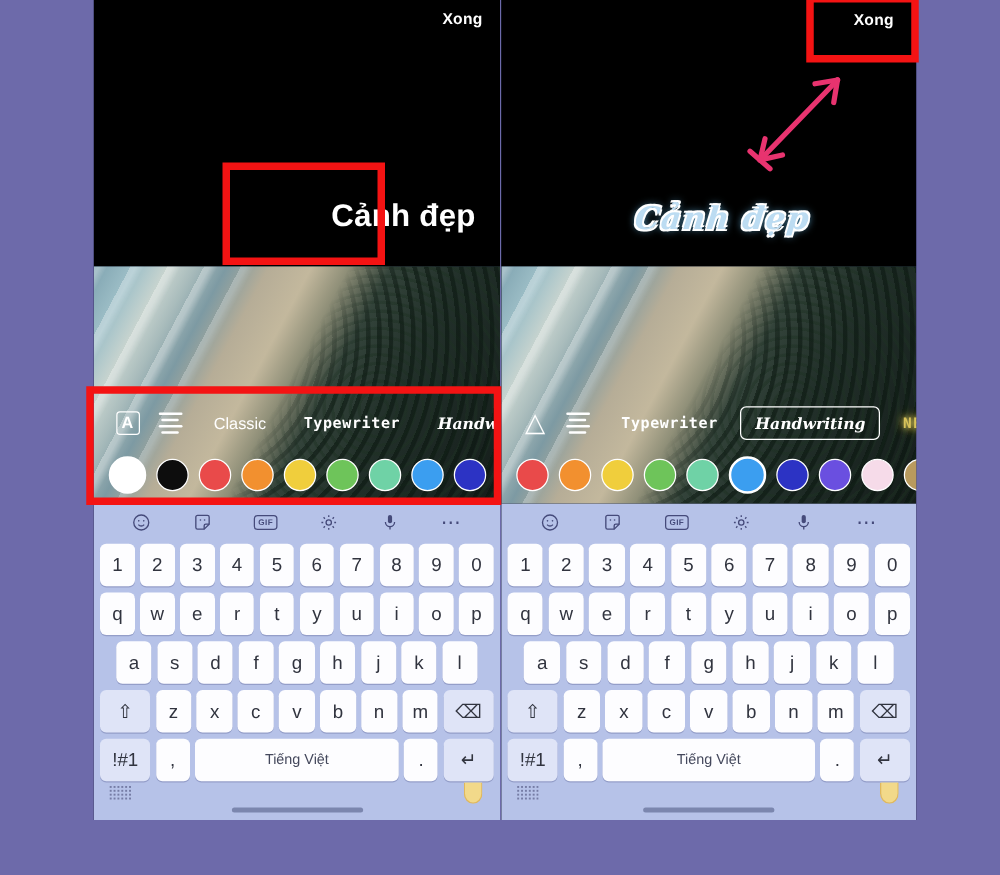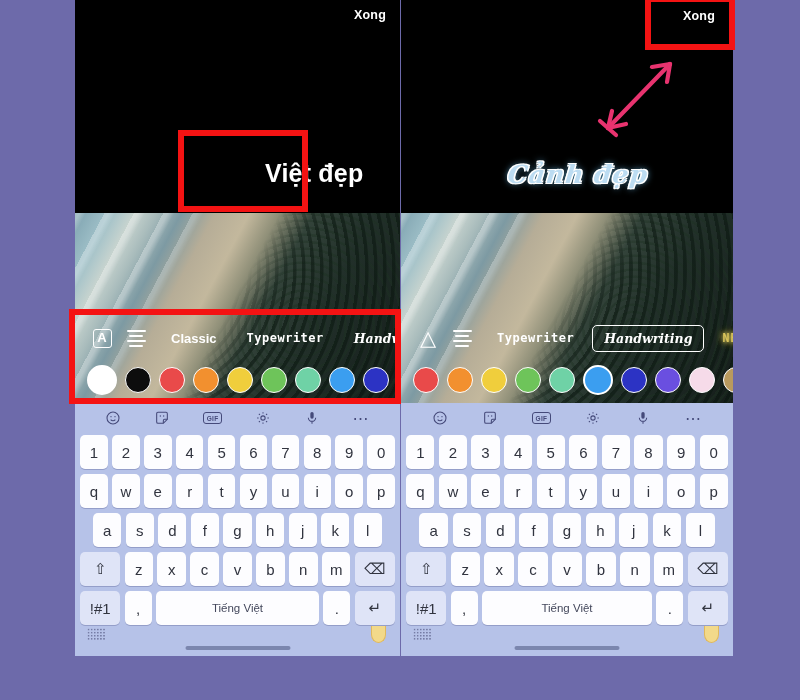--- a/index.html
+++ b/index.html
@@ -113,21 +113,20 @@
   .align-ic i:nth-child(3) { width: 100%; }
   .align-ic i:nth-child(4) { width: 72%; margin: 0 auto; }
 
   .font-chip {
     flex: 0 0 auto;
     height: 27px; padding: 0 11px;
     display: flex; align-items: center; justify-content: center;
     color: #fff; font-size: 12.5px; white-space: nowrap;
     border-radius: 5px; margin-left: 6px;
     border: 1.4px solid transparent;
-    font-weight: bold;
   }
   .font-chip.sel { border-color: #fff; }
   .f-classic { font-family: "Liberation Sans", sans-serif; font-size: 13px; }
   .f-typewriter { font-family: "DejaVu Sans Mono", monospace; font-weight: 700; font-size: 12px; letter-spacing: .5px; }
   .f-hand { font-family: "DejaVu Serif", serif; font-style: italic; font-weight: 700; font-size: 12.5px; }
   .f-neon { font-family: "DejaVu Sans Mono", monospace; font-weight: 700; font-size: 11.5px;
             color: #d8c25a; letter-spacing: 1px;
             text-shadow: 0 0 5px #f2e27a, 0 0 9px #b99a18; }
 
   .tb-row2 {
@@ -210,21 +209,21 @@
 <body>
 
 <div class="stage">
 
   <div class="panel" id="panel-left">
 
     <div class="editor">
       <div class="done-btn">Xong</div>
 
       <div class="caption-classic" id="cap-left">
-        <span>Việt </span><span class="u">đẹp</span>
+        <span>Cảnh </span><span class="u">đẹp</span>
       </div>
     </div>
 
     <div class="photo">
       <div class="sky"></div>
       <div class="waves"></div>
       <div class="forest"></div>
     </div>
 
     <div class="toolbar">

